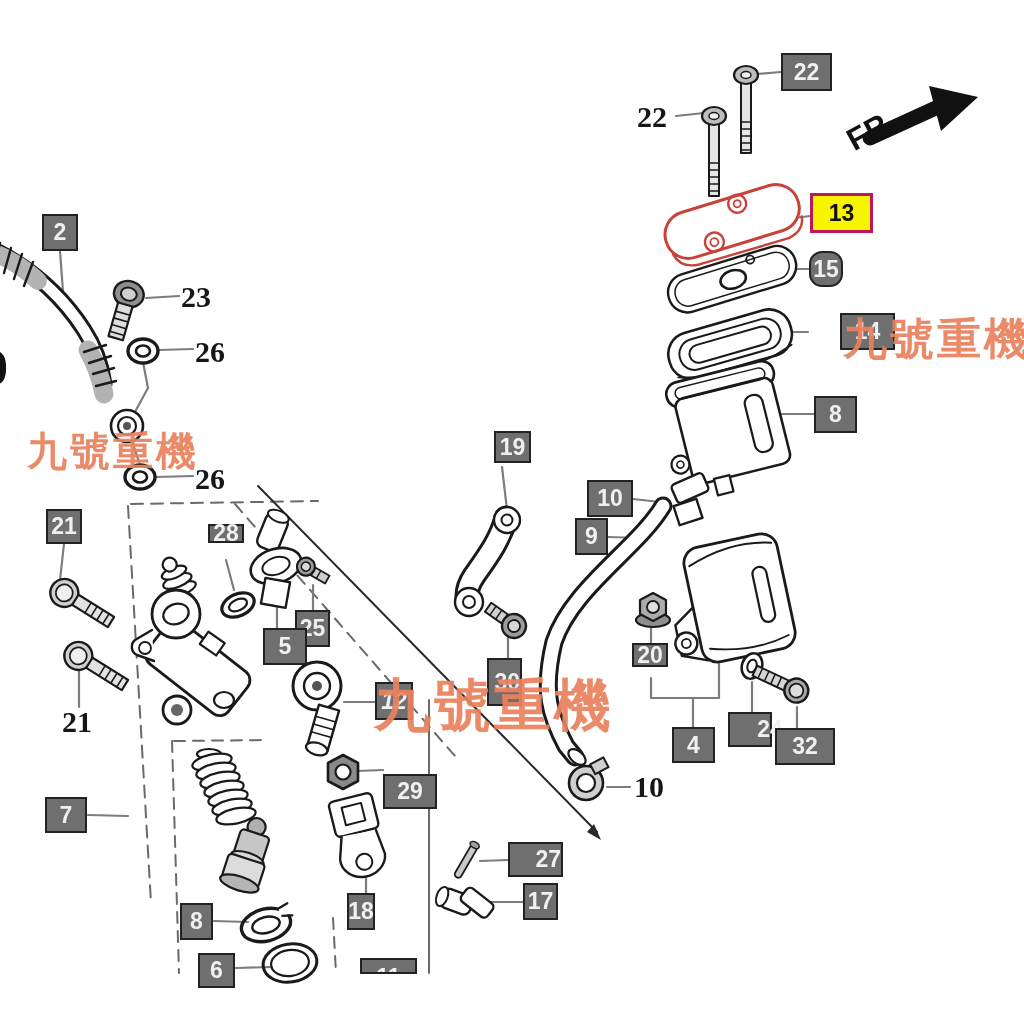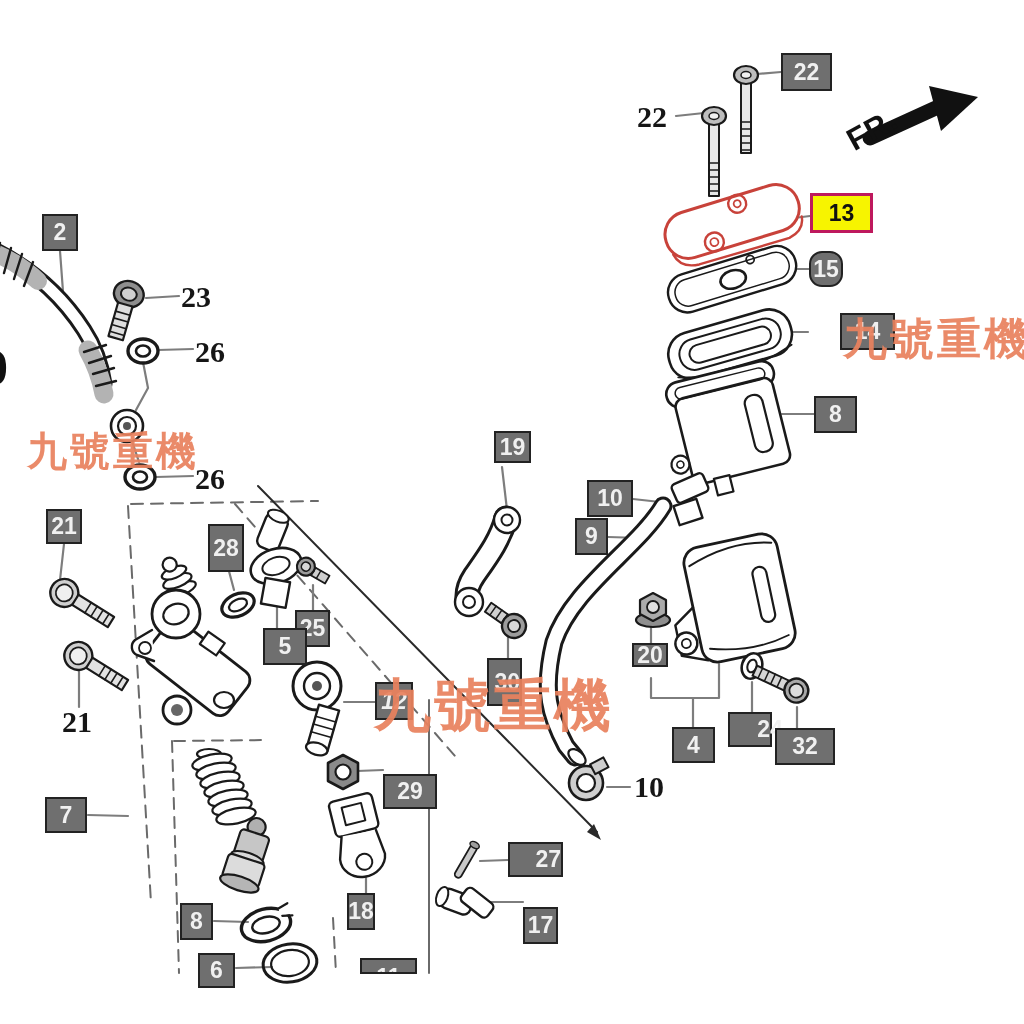--- a/index.html
+++ b/index.html
@@ -371,21 +371,21 @@
     </div>
     <div class="callout box" style="left: 814px; top: 396px; width: 43px; height: 37px;">
       <span>8</span>
     </div>
     <div class="callout box" style="left: 42px; top: 214px; width: 36px; height: 37px;">
       <span>2</span>
     </div>
     <div class="callout box" style="left: 46px; top: 509px; width: 36px; height: 35px;">
       <span>21</span>
     </div>
-    <div class="callout box" style="left: 208px; top: 524px; width: 36px; height: 48px;">
+    <div class="callout box" style="left: 208px; top: 524px; width: 36px; height: 19px;">
       <span>28</span>
     </div>
     <div class="callout box" style="left: 483px; top: 431px; width: 37px; height: 32px; margin-left: 11px;">
       <span>19</span>
     </div>
     <div class="callout box" style="left: 587px; top: 480px; width: 46px; height: 37px;">
       <span>10</span>
     </div>
     <div class="callout box" style="left: 575px; top: 518px; width: 33px; height: 37px;">
       <span>9</span>
@@ -416,21 +416,21 @@
     </div>
     <div class="callout box" style="left: 775px; top: 728px; width: 60px; height: 37px;">
       <span>32</span>
     </div>
     <div class="callout box" style="left: 45px; top: 797px; width: 42px; height: 36px;">
       <span>7</span>
     </div>
     <div class="callout box" style="left: 508px; top: 842px; width: 55px; height: 35px; justify-content: flex-end;">
       <span>27</span>
     </div>
-    <div class="callout box" style="left: 523px; top: 883px; width: 35px; height: 37px; margin-top: 24px;">
+    <div class="callout box" style="left: 523px; top: 883px; width: 35px; height: 37px;">
       <span>17</span>
     </div>
     <div class="callout box" style="left: 347px; top: 893px; width: 28px; height: 37px;">
       <span>18</span>
     </div>
     <div class="callout box" style="left: 180px; top: 903px; width: 33px; height: 37px;">
       <span>8</span>
     </div>
     <div class="callout box" style="left: 198px; top: 953px; width: 37px; height: 35px;">
       <span>6</span>

